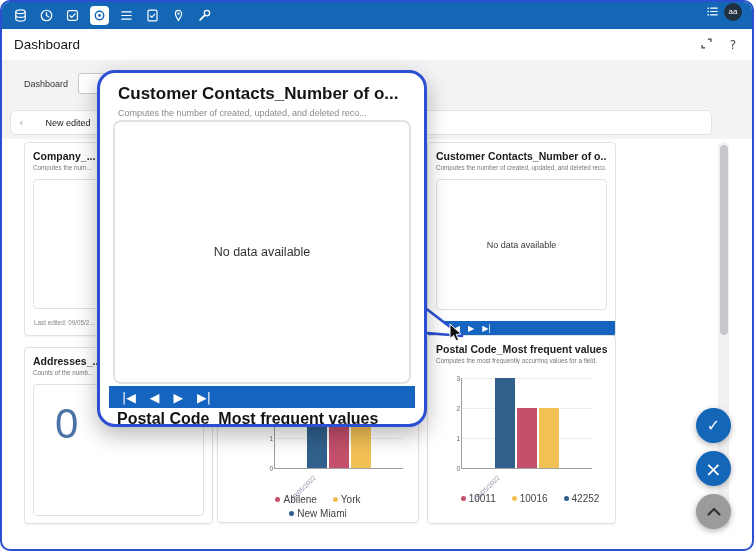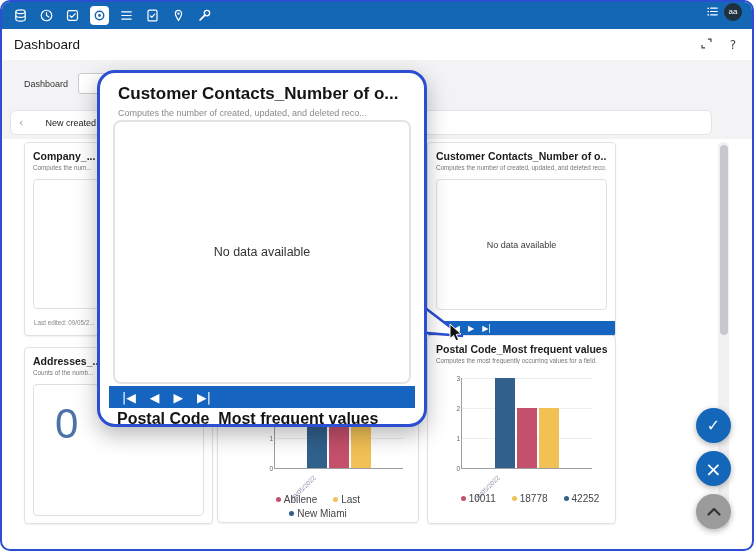--- a/index.html
+++ b/index.html
@@ -162,21 +162,21 @@
           </svg></span>
       <span class="help glyph">?</span>
     </div>
   </div>
 
   <div class="band"></div>
   <div class="filter-label">Dashboard</div>
   <div class="filter-select"></div>
   <div class="tabbar">
     <span class="tab-back glyph">‹</span>
-    <span class="tab-label">New created</span>
+    <span class="tab-label">New edited</span>
   </div>
 
   <div class="canvas"></div>
 
   <div class="card" id="card-company">
     <div class="card-title">Company_...</div>
     <div class="card-sub">Computes the num...</div>
     <div class="inner-box"></div>
     <div class="card-footer">Last edited: 09/05/2...</div>
   </div>
@@ -220,21 +220,21 @@
         </div>
       </div>
     <div class="xlabel">09/05/2022</div>
     <div class="legend">
         <span class="legend-item">
           <span class="dot" style="background: rgb(196, 80, 107);"></span>
           <span>Abilene</span>
         </span>
         <span class="legend-item">
           <span class="dot" style="background: rgb(241, 193, 85);"></span>
-          <span>Last</span>
+          <span>York</span>
         </span>
         <span class="legend-item">
           <span class="dot" style="background: rgb(49, 96, 141);"></span>
           <span>New Miami</span>
         </span>
       </div>
   </div>
 
   <div class="card" id="card-postal-right">
     <div class="card-title">Postal Code_Most frequent values</div>
@@ -254,21 +254,21 @@
         </div>
       </div>
     <div class="xlabel">09/05/2022</div>
     <div class="legend">
         <span class="legend-item">
           <span class="dot" style="background: rgb(196, 80, 107);"></span>
           <span>10011</span>
         </span>
         <span class="legend-item">
           <span class="dot" style="background: rgb(241, 193, 85);"></span>
-          <span>18778</span>
+          <span>10016</span>
         </span>
         <span class="legend-item">
           <span class="dot" style="background: rgb(49, 96, 141);"></span>
           <span>42252</span>
         </span>
       </div>
   </div>
 
   <div class="tail">
     <svg width="52" height="48" viewBox="0 0 52 48">

